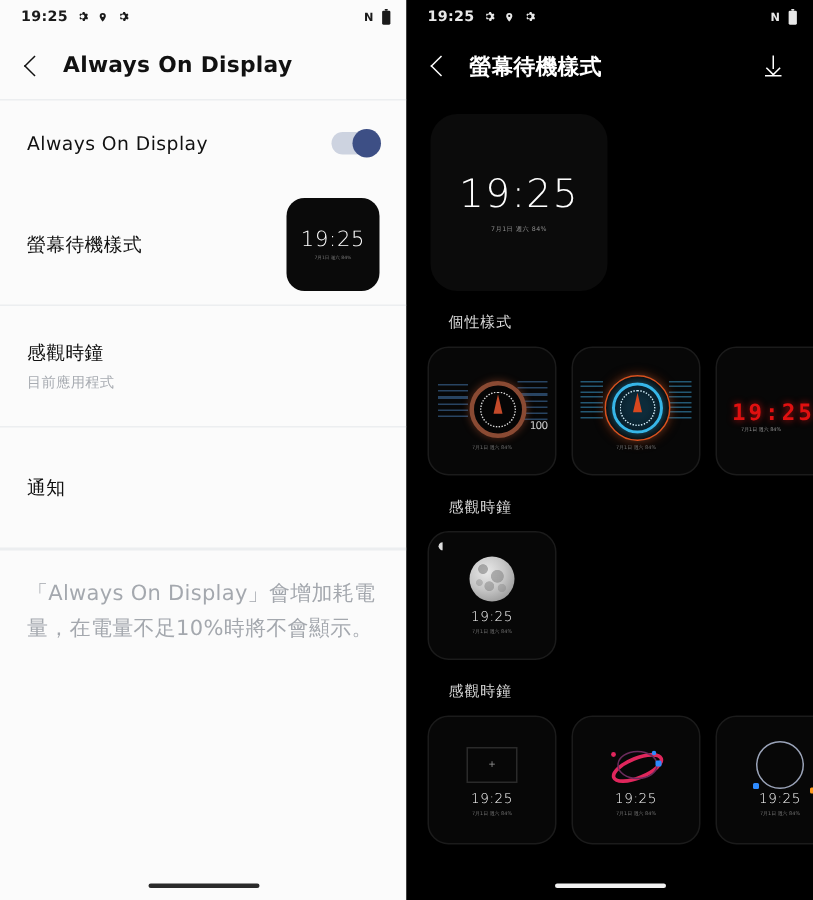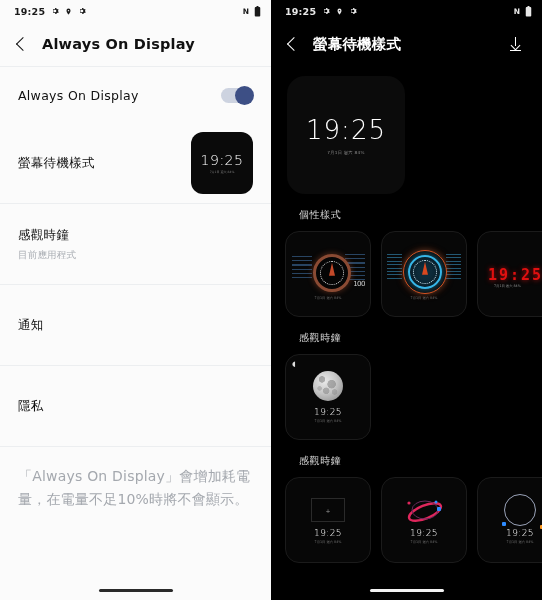--- a/index.html
+++ b/index.html
@@ -328,23 +328,20 @@
     </div>
 
     <div class="divider"></div>
 
     <div class="row row-tall">
       <span class="row-label">通知</span>
     </div>
 
     <div class="divider"></div>
 
-    <div class="row row-tall">
-      <span class="row-label">隱私</span>
-    </div>
 
     <div class="divider"></div>
 
     <div class="footnote">「Always On Display」會增加耗電量，在電量不足10%時將不會顯示。</div>
 
     <div class="home-indicator"></div>
   </div>
 
   <div class="panel-right">
 

